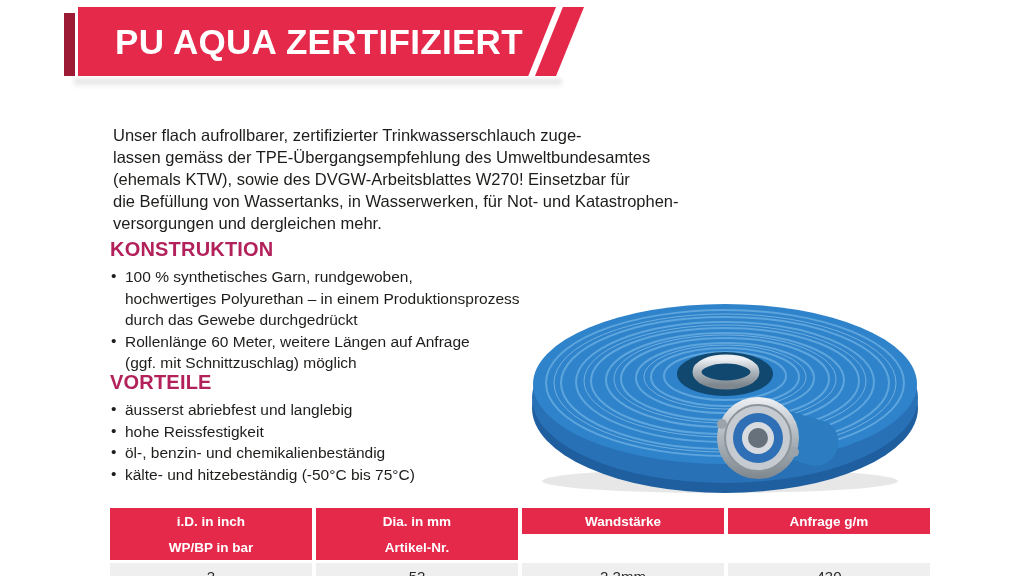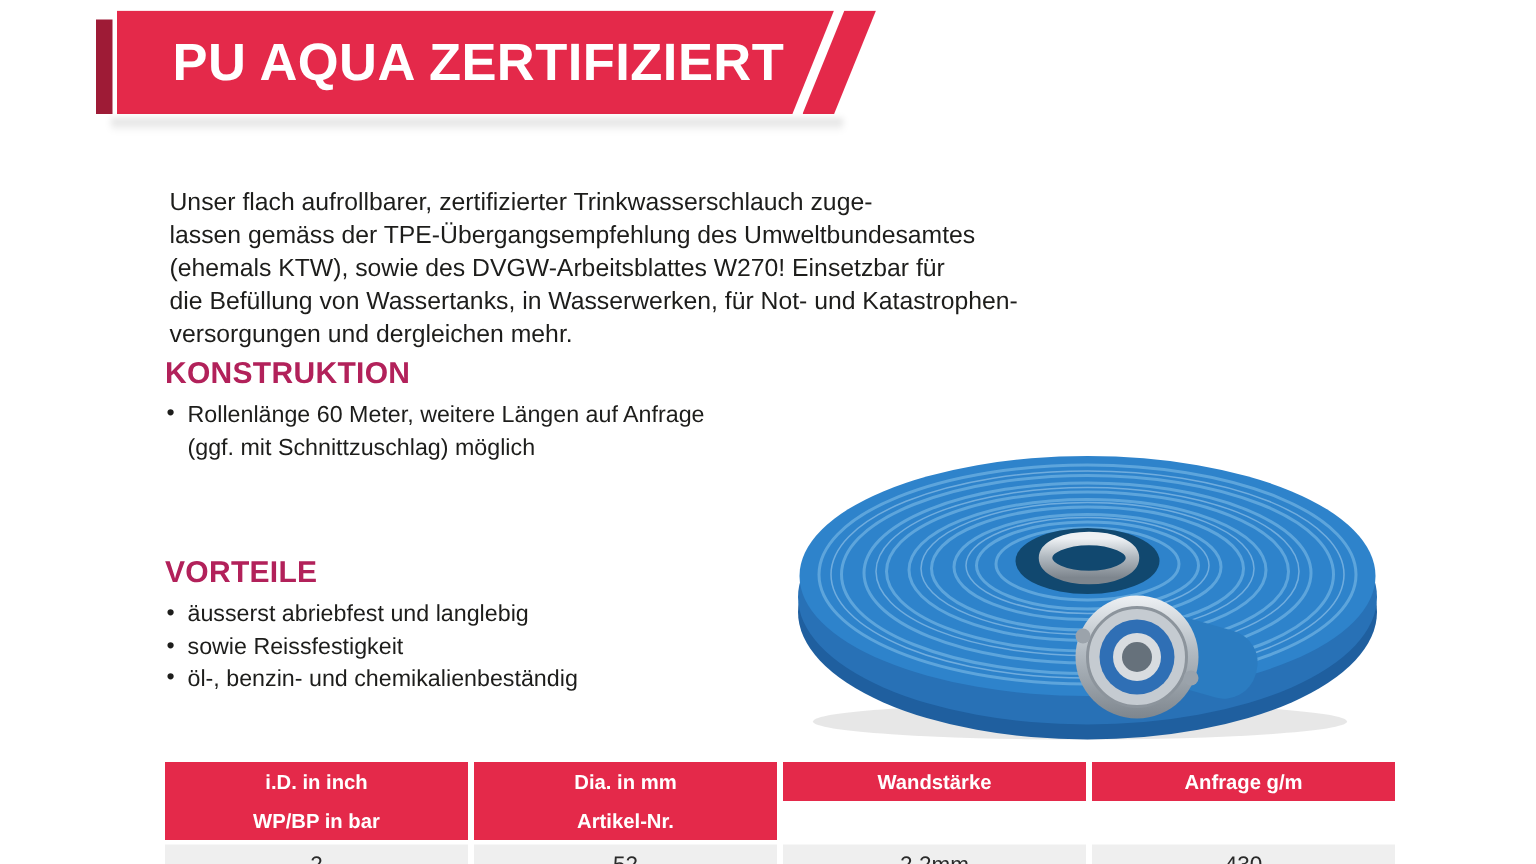--- a/index.html
+++ b/index.html
@@ -78,31 +78,35 @@
 
   <p class="intro">Unser flach aufrollbarer, zertifizierter Trinkwasserschlauch zuge-
 lassen gemäss der TPE-Übergangsempfehlung des Umweltbundesamtes
 (ehemals KTW), sowie des DVGW-Arbeitsblattes W270! Einsetzbar für
 die Befüllung von Wassertanks, in Wasserwerken, für Not- und Katastrophen-
 versorgungen und dergleichen mehr.</p>
 
   <div class="section section-konstruktion">
     <h2>KONSTRUKTION</h2>
     <ul>
+      <li>100 % synthetisches Garn, rundgewoben,
+hochwertiges Polyurethan – in einem Produktionsprozess
+durch das Gewebe durchgedrückt</li>
       <li>Rollenlänge 60 Meter, weitere Längen auf Anfrage
 (ggf. mit Schnittzuschlag) möglich</li>
     </ul>
   </div>
 
   <div class="section section-vorteile">
     <h2>VORTEILE</h2>
     <ul>
       <li>äusserst abriebfest und langlebig</li>
-      <li>sowie Reissfestigkeit</li>
+      <li>hohe Reissfestigkeit</li>
       <li>öl-, benzin- und chemikalienbeständig</li>
+      <li>kälte- und hitzebeständig (-50°C bis 75°C)</li>
     </ul>
   </div>
 
   <svg class="product" width="420" height="212" viewBox="0 0 420 212">
     <defs>
       <linearGradient id="metal" x1="0" y1="0" x2="0" y2="1">
         <stop offset="0" stop-color="#eef1f4"></stop>
         <stop offset="0.45" stop-color="#b3bbc2"></stop>
         <stop offset="1" stop-color="#7e868e"></stop>
       </linearGradient>

